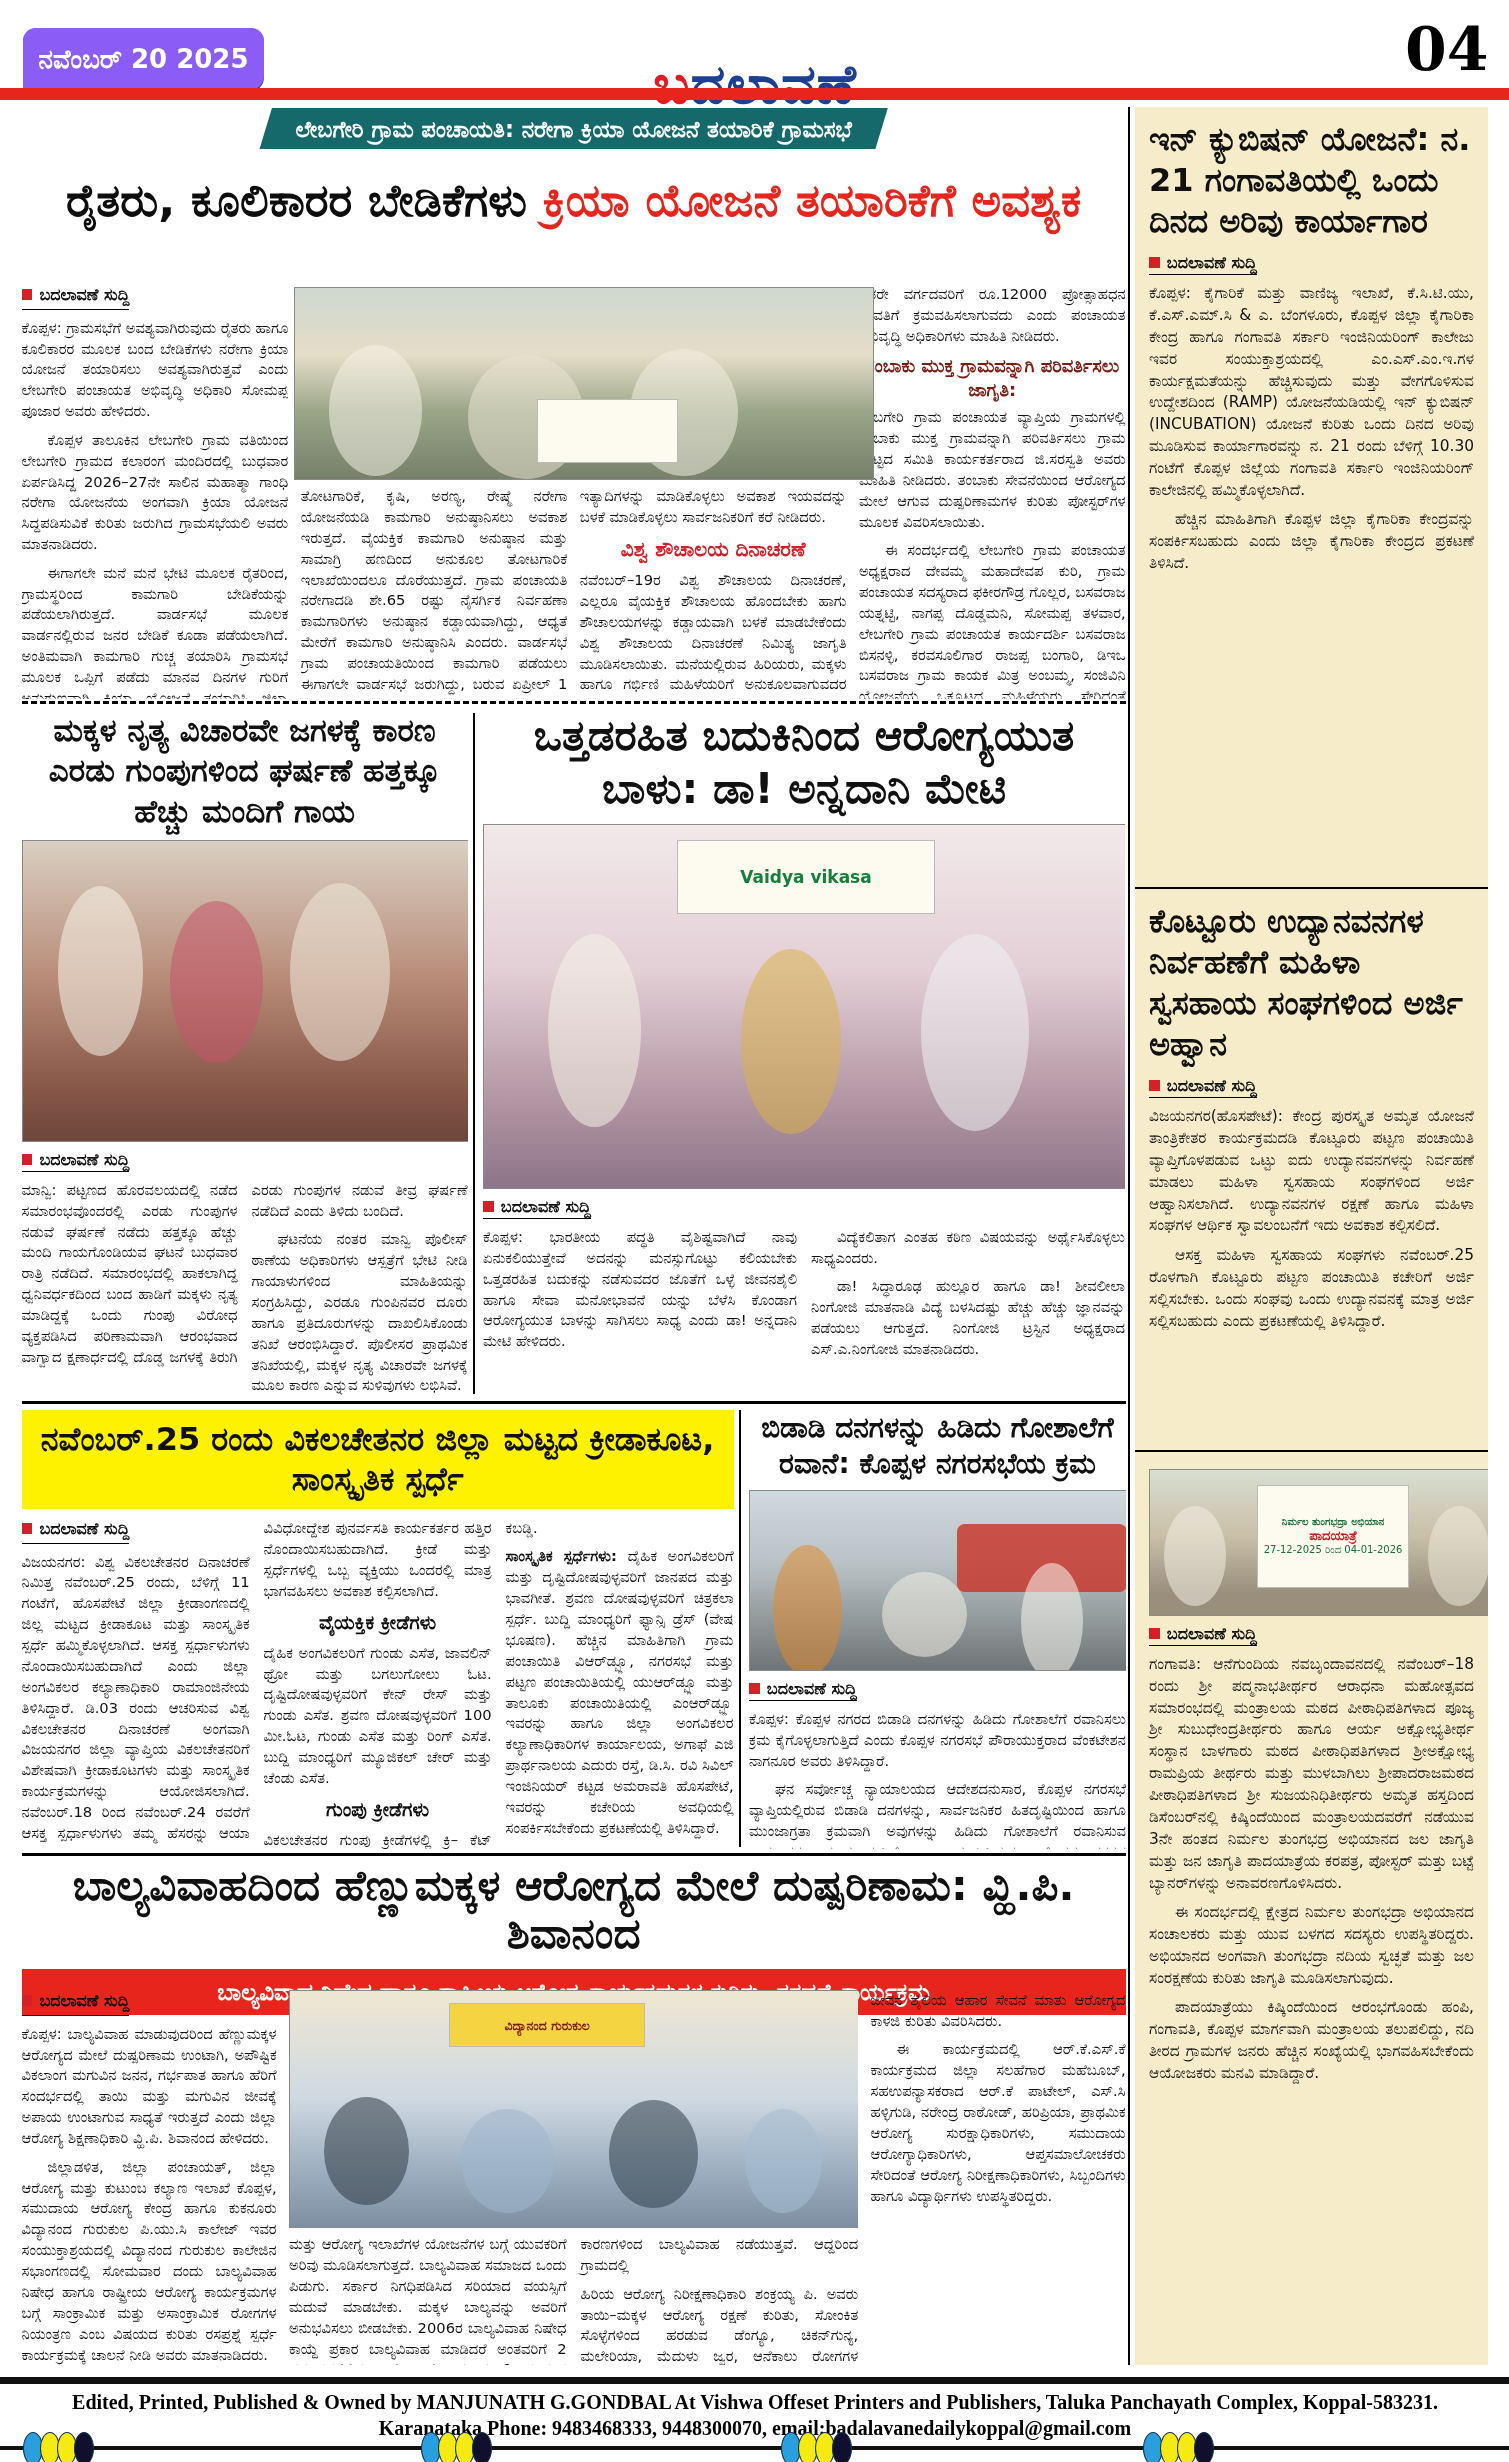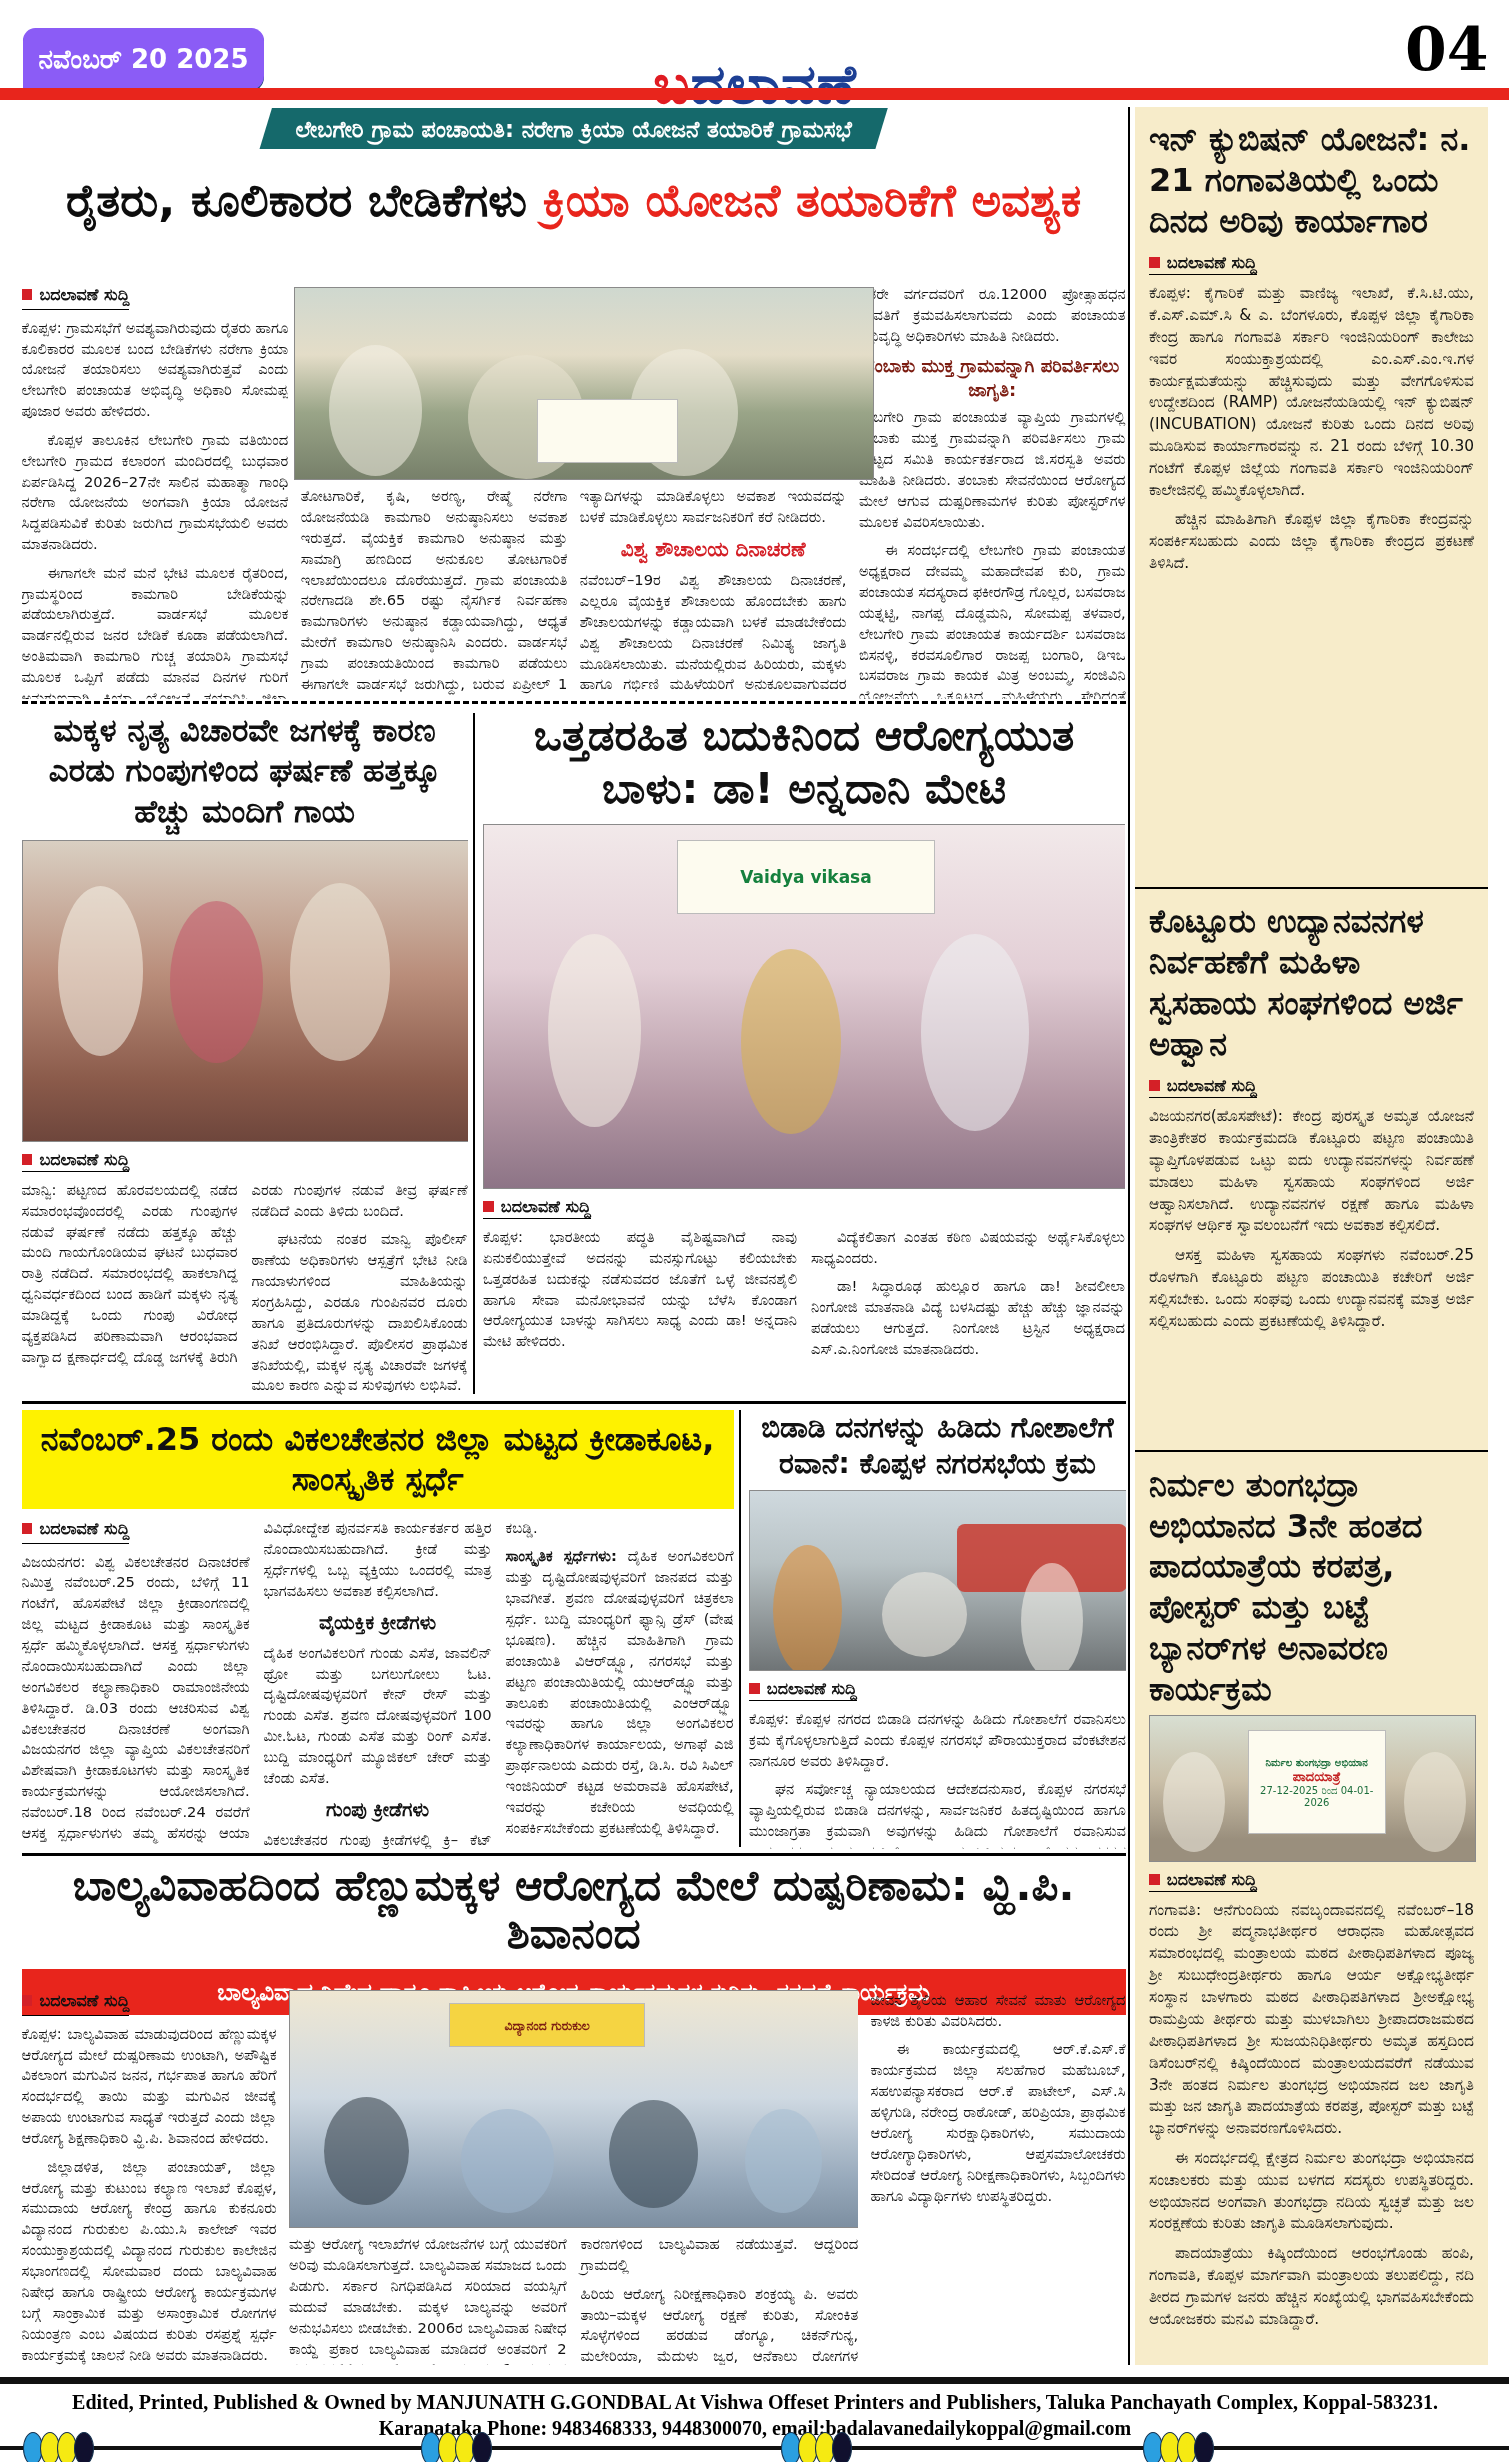--- a/index.html
+++ b/index.html
@@ -86,21 +86,21 @@
   .cm-mid{flex:1 1 auto;overflow:hidden;}
   .photo-class{width:100%;height:236px;margin-bottom:6.2px;}
 
   
   .rail{position:absolute;left:1135px;top:107px;width:353px;height:2258px;background:#f7ecca;overflow:hidden;}
   .rail-vline{position:absolute;left:1128px;top:107px;width:2.3px;height:2258px;background:#000;}
   .rail .pad{padding:12.4px 14px;}
   .rail .hl{font-size:32px;font-weight:800;line-height:1.28;}
   .rail .bodytxt{font-size:15.4px;}
   .rail-hr{height:2.3px;background:#000;margin:0;}
-  .photo-group{width:100%;height:145px;margin:4.6px 0 7.7px;}
+  .photo-group{width:100%;height:145px;margin:4.6px 0 7.7px;padding-left:32px;}
   .railA{height:755px;overflow:hidden;}
   .railB{height:536px;overflow:hidden;}
   .railC{height:957px;overflow:hidden;}
 
   
   .f-bar1{position:absolute;left:0;top:2377px;width:1510px;height:7px;background:#111;}
   .f-line{position:absolute;left:0;width:1510px;text-align:center;font-family:"Liberation Serif","DejaVu Serif",serif;font-weight:bold;color:#000;}
   .f1{top:2391px;font-size:20px;}
   .f2{top:2417px;font-size:20px;}
   .f-bar2{position:absolute;left:0;top:2446px;width:1510px;height:3.9px;background:#111;}
@@ -292,21 +292,20 @@
     </div>
     <div class="bodytxt">
       <p class="noind">ವಿಜಯನಗರ(ಹೊಸಪೇಟೆ): ಕೇಂದ್ರ ಪುರಸ್ಕೃತ ಅಮೃತ ಯೋಜನೆ ತಾಂತ್ರಿಕೇತರ ಕಾರ್ಯಕ್ರಮದಡಿ ಕೊಟ್ಟೂರು ಪಟ್ಟಣ ಪಂಚಾಯಿತಿ ವ್ಯಾಪ್ತಿಗೊಳಪಡುವ ಒಟ್ಟು ಐದು ಉದ್ಯಾನವನಗಳನ್ನು ನಿರ್ವಹಣೆ ಮಾಡಲು ಮಹಿಳಾ ಸ್ವಸಹಾಯ ಸಂಘಗಳಿಂದ ಅರ್ಜಿ ಆಹ್ವಾನಿಸಲಾಗಿದೆ. ಉದ್ಯಾನವನಗಳ ರಕ್ಷಣೆ ಹಾಗೂ ಮಹಿಳಾ ಸಂಘಗಳ ಆರ್ಥಿಕ ಸ್ವಾವಲಂಬನೆಗೆ ಇದು ಅವಕಾಶ ಕಲ್ಪಿಸಲಿದೆ.</p>
       <p>ಆಸಕ್ತ ಮಹಿಳಾ ಸ್ವಸಹಾಯ ಸಂಘಗಳು ನವೆಂಬರ್.25 ರೊಳಗಾಗಿ ಕೊಟ್ಟೂರು ಪಟ್ಟಣ ಪಂಚಾಯಿತಿ ಕಚೇರಿಗೆ ಅರ್ಜಿ ಸಲ್ಲಿಸಬೇಕು. ಒಂದು ಸಂಘವು ಒಂದು ಉದ್ಯಾನವನಕ್ಕೆ ಮಾತ್ರ ಅರ್ಜಿ ಸಲ್ಲಿಸಬಹುದು ಎಂದು ಪ್ರಕಟಣೆಯಲ್ಲಿ ತಿಳಿಸಿದ್ದಾರೆ.</p>
     </div>
   </div>
 
   <div class="rail-hr"></div>
 
   <div class="railC pad">
-    <div class="hl">ನಿರ್ಮಲ ತುಂಗಭದ್ರಾ ಅಭಿಯಾನದ 3ನೇ ಹಂತದ ಪಾದಯಾತ್ರೆಯ ಕರಪತ್ರ, ಪೋಸ್ಟರ್ ಮತ್ತು ಬಟ್ಟೆ ಬ್ಯಾನರ್‌ಗಳ ಅನಾವರಣ ಕಾರ್ಯಕ್ರಮ</div>
     <div class="photo ph-group photo-group">
       <div class="ph-banner" style="left:30%;top:10%;width:42%;height:70%;font-size:10px;color:#1c6e3c;">
         <span class="bt1">ನಿರ್ಮಲ ತುಂಗಭದ್ರಾ ಅಭಿಯಾನ</span>
         <span class="bt1" style="color:#c21f1f;font-size:13px;">ಪಾದಯಾತ್ರೆ</span>
         <span>27-12-2025 ರಿಂದ 04-01-2026</span>
       </div>
       <div class="ph-blob" style="left:4%;top:25%;width:62px;height:100px;background:#f3efe3;"></div>
       <div class="ph-blob" style="left:78%;top:25%;width:62px;height:100px;background:#eee9da;"></div>
     </div>
     <div class="byline"><span class="sq"></span><span>ಬದಲಾವಣೆ ಸುದ್ದಿ</span></div>

